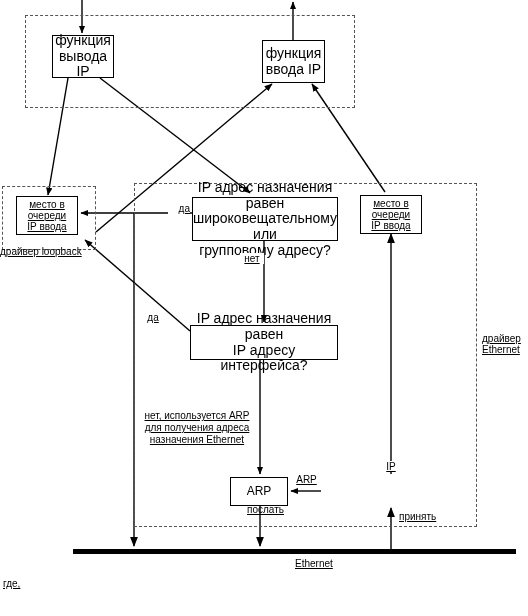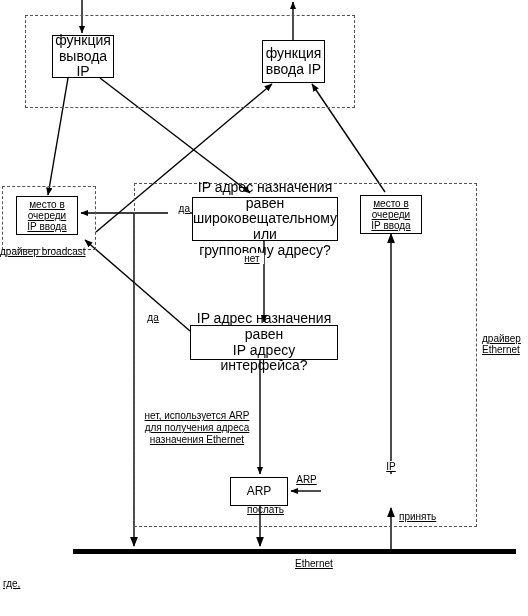--- a/index.html
+++ b/index.html
@@ -152,21 +152,21 @@
   <div class="node f11" style="left:190px; top:325px; width:148px; height:35px;">
     <span>IP адрес назначения равен
 IP адресу интерфейса?</span>
   </div>
 
   <div class="node f12" style="left:230px; top:477px; width:58px; height:29px;">
     <span>ARP</span>
   </div>
 
 
-  <div class="lbl f10 left" style="left:0px; top:246px; width:104px;">драйвер broadcast</div>
+  <div class="lbl f10 left" style="left:0px; top:246px; width:104px;">драйвер loopback</div>
 
   <div class="lbl f10 left" style="left:482px; top:333px; width:48px;">драйвер
 Ethernet</div>
 
   <div class="lbl f10 right lbl-bg" style="left:168px; top:203px; width:22px;">да</div>
 
   <div class="lbl f10 center lbl-bg" style="left:240px; top:241px; width:24px;margin-top:12px;">нет</div>
 
   <div class="lbl f10 center" style="left:142px; top:312px; width:22px;">да</div>
 

